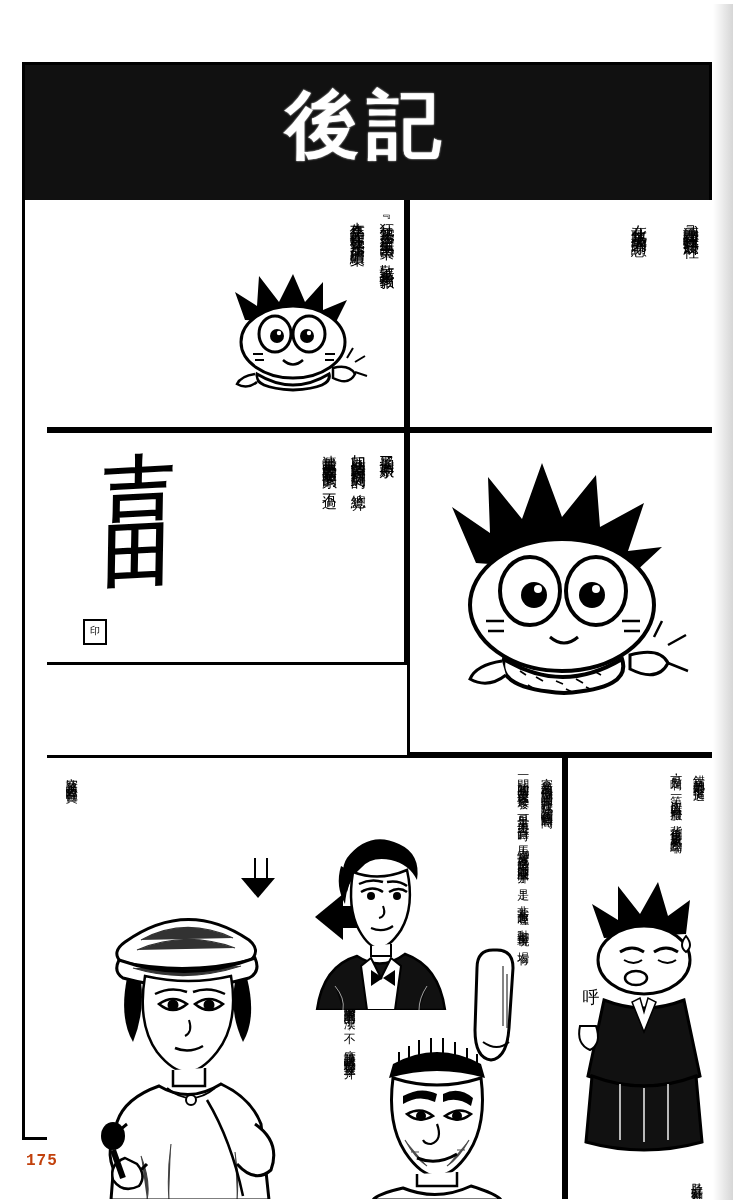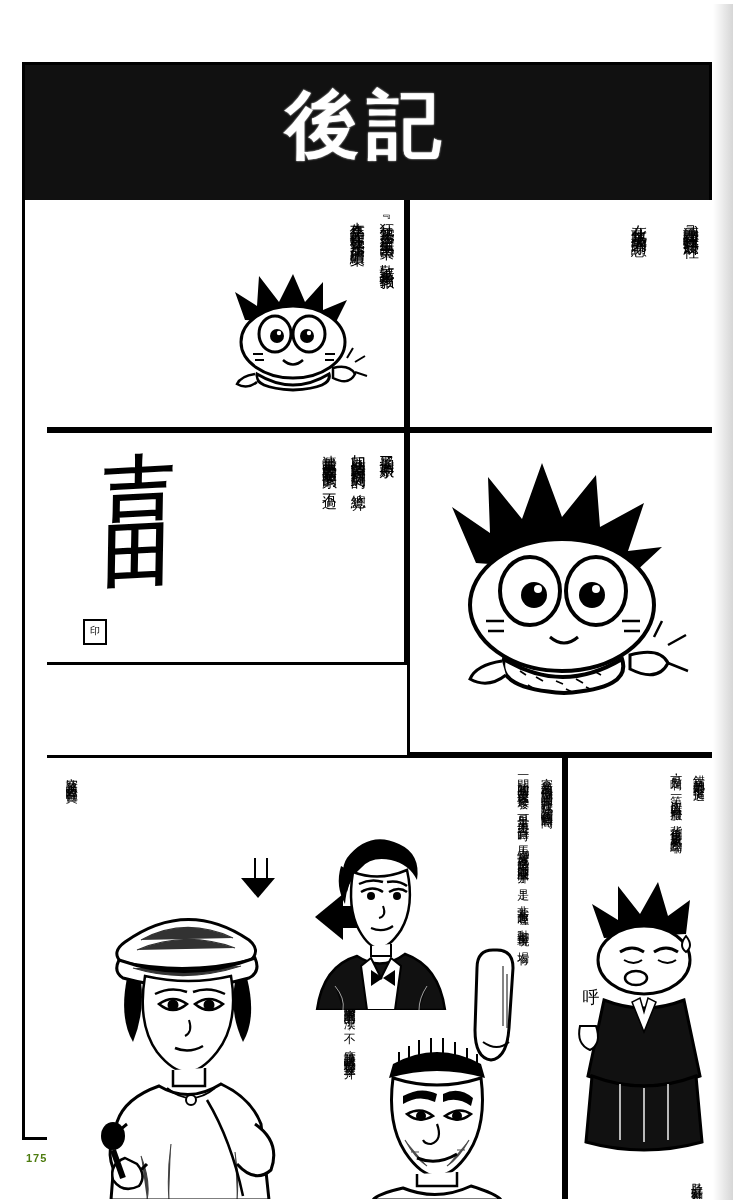--- a/index.html
+++ b/index.html
@@ -171,24 +171,24 @@
     border-right: 28px solid #000;
   }
 
   
   .art { position: absolute; }
 
   .page-number {
     position: absolute;
     left: 26px;
     top: 1148px;
-    font-family: Liberation Sans, sans-serif;
-    font-size: 11px;
+    font-family: Liberation Mono, monospace;
+    font-size: 16px;
     font-weight: bold;
-    color: #4d7c0f;
+    color: #c2410c;
     letter-spacing: 1px;
   }
   .right-edge-shadow {
     position: absolute;
     right: 0; top: 0;
     width: 20px; height: 1200px;
     background: linear-gradient(to right, rgba(0,0,0,0.0), rgba(0,0,0,0.16));
   }
 </style>
 </head>

